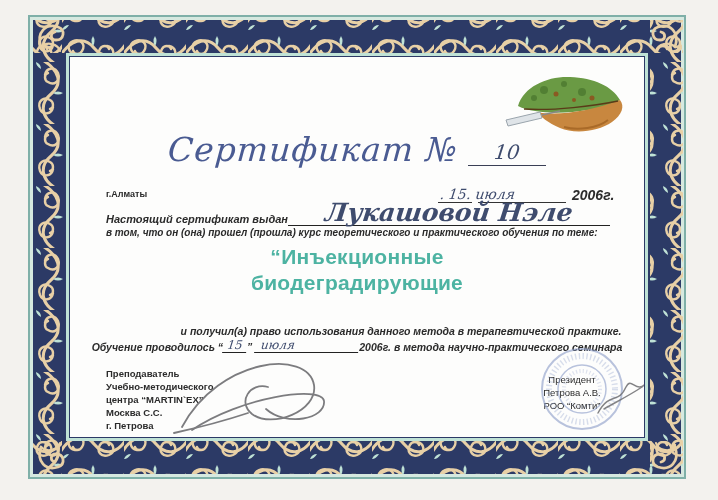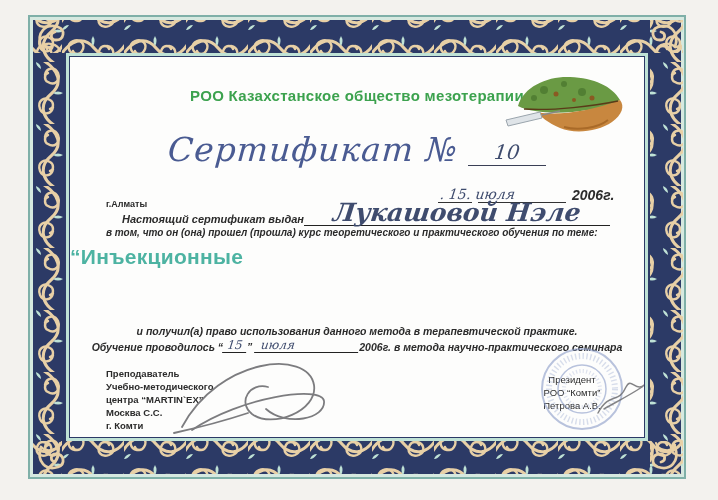--- a/index.html
+++ b/index.html
@@ -36,47 +36,47 @@
   }
   .title-script{
     font-family:"DejaVu Serif",serif;font-style:italic;font-size:33px;color:#4a5b92;
     letter-spacing:1px;line-height:1;transform:skewX(-4deg);
   }
   .number-slot{
     width:78px;border-bottom:1.5px solid #3a3f55;height:32px;position:relative;text-align:center;
   }
   .hw{font-family:"DejaVu Serif",serif;font-style:italic;color:#3f4c6e;transform:skewX(-7deg);}
   .hw-number{font-size:20px;position:absolute;left:0;right:0;bottom:1px;}
-  .meta-city{position:absolute;left:36px;top:142px;font-size:9px;font-weight:bold;}
+  .meta-city{position:absolute;left:36px;top:132px;font-size:9px;font-weight:bold;}
   .meta-date{position:absolute;right:34px;top:122px;width:172px;height:24px;}
   .date-seg1{position:absolute;left:0;bottom:0;width:34px;border-bottom:1px solid #333;}
   .date-seg2{position:absolute;left:40px;bottom:0;width:88px;border-bottom:1px solid #333;}
   .hw-date{position:absolute;left:2px;bottom:1px;font-size:14px;white-space:nowrap;}
   .meta-year{position:absolute;left:134px;bottom:0;font-size:14px;font-weight:bold;font-style:italic;}
   .issued-row{
     position:absolute;left:36px;right:34px;top:150px;display:flex;align-items:flex-end;
     font-size:11px;font-weight:bold;font-style:italic;
   }
-  .issued-label{white-space:nowrap;padding-bottom:1px;margin-left:16px;}
+  .issued-label{white-space:nowrap;padding-bottom:1px;}
   .issued-fill{flex:1;border-bottom:1px solid #222;height:18px;position:relative;}
   .hw-name{
     position:absolute;left:0;right:0;bottom:0;text-align:center;font-size:25px;
     line-height:1;white-space:nowrap;
   }
   .clause-line{
     position:absolute;left:36px;top:170px;width:520px;
     font-size:10px;font-weight:bold;font-style:italic;
   }
   .topic-block{
-    position:absolute;left:0;top:187px;width:100%;
+    position:absolute;left:0;top:187px;width:100%;text-align:center;
     font-size:21px;line-height:26px;font-weight:bold;color:#4db3a2;letter-spacing:.3px;
   }
   .rights-line{
     position:absolute;left:0;top:268px;width:100%;text-align:center;
-    font-size:10.5px;font-weight:bold;font-style:italic;
+    font-size:10.5px;font-weight:bold;font-style:italic;padding-left:44px;
   }
   .training-line{
     position:absolute;left:0;top:281px;width:100%;text-align:center;
     font-size:10.5px;font-weight:bold;font-style:italic;white-space:nowrap;
   }
   .hw-day{display:inline-block;width:24px;border-bottom:1px solid #222;font-size:12px;
     font-weight:normal;text-align:center;vertical-align:bottom;}
   .hw-month{display:inline-block;width:104px;border-bottom:1px solid #222;font-size:12px;
     font-weight:normal;text-align:left;padding-left:6px;vertical-align:bottom;box-sizing:border-box;}
   .teacher-block{
@@ -127,21 +127,20 @@
   <rect x="33" y="20" width="33" height="454" fill="url(#scrollV)"></rect>
   <rect x="650" y="20" width="33" height="454" fill="url(#scrollV)"></rect>
   <use href="#cflo" transform="translate(33,20)"></use>
   <use href="#cflo" transform="translate(683,20) scale(-1,1)"></use>
   <use href="#cflo" transform="translate(33,474) scale(1,-1)"></use>
   <use href="#cflo" transform="translate(683,474) scale(-1,-1)"></use>
 </svg>
 
 <div class="paper">
 
-  <div class="org-header">РОО Казахстанское общество мезотерапии</div>
 
   <div class="leaf-wrap">
     <svg viewBox="0 0 126 64" width="126" height="64">
       <path d="M14,36 C20,16 44,6 66,7 C90,8 108,16 116,30 C110,34 98,38 84,40 C60,44 30,44 14,36 Z" fill="#6a9a44"></path>
       <path d="M116,30 C121,36 118,45 108,52 C94,62 70,64 56,58 C44,53 36,46 33,42 C52,46 84,42 116,30 Z" fill="#c8873f"></path>
       <path d="M104,50 C94,58 74,61 60,57" fill="none" stroke="#a96a28" stroke-width="2"></path>
       <circle cx="40" cy="20" r="4" fill="#4e7a30" opacity=".85"></circle>
       <circle cx="60" cy="14" r="3" fill="#4e7a30" opacity=".85"></circle>
       <circle cx="78" cy="22" r="4" fill="#4e7a30" opacity=".85"></circle>
       <circle cx="30" cy="28" r="3" fill="#4e7a30" opacity=".85"></circle>
@@ -174,40 +173,41 @@
     <span class="issued-label">Настоящий сертификат выдан</span>
     <span class="issued-fill">
       <span class="hw hw-name">Лукашовой Нэле</span>
     </span>
   </div>
 
   <div class="clause-line">в том, что он (она) прошел (прошла) курс теоретического и практического обучения по теме:</div>
 
   <div class="topic-block">
     <div>“Инъекционные</div>
+    <div>биодеградирующие</div>
   </div>
 
   <div class="rights-line">и получил(а) право использования данного метода в терапевтической практике.</div>
 
   <div class="training-line">
     <span>Обучение проводилось “</span><span class="hw hw-day">15</span><span>”</span>&nbsp;<span class="hw hw-month">июля</span><span>2006г. в метода научно-практического семинара</span>
   </div>
 
   <div class="teacher-block">
     <div>Преподаватель</div>
     <div>Учебно-методического</div>
     <div>центра “MARTIN`EX”</div>
     <div>Москва С.С.</div>
-    <div>г. Комти</div>
+    <div>г. Петрова</div>
   </div>
 
   <div class="president-block">
     <div>Президент</div>
+    <div>Петрова А.В.</div>
     <div>РОО “Комти”</div>
-    <div>Петрова А.В.</div>
   </div>
 
   <svg class="paper-overlay" viewBox="0 0 574 380">
 
     <g opacity="0.6">
       <circle cx="512" cy="332" r="40" fill="none" stroke="#8b9cc8" stroke-width="2"></circle>
       <circle cx="512" cy="332" r="33" fill="none" stroke="#8b9cc8" stroke-width="6" stroke-dasharray="1.4 2.4" opacity=".55"></circle>
       <circle cx="512" cy="332" r="24" fill="none" stroke="#8b9cc8" stroke-width="1.5"></circle>
       <circle cx="512" cy="332" r="18" fill="none" stroke="#8b9cc8" stroke-width="4" stroke-dasharray="1.2 2.2" opacity=".45"></circle>
     </g>

